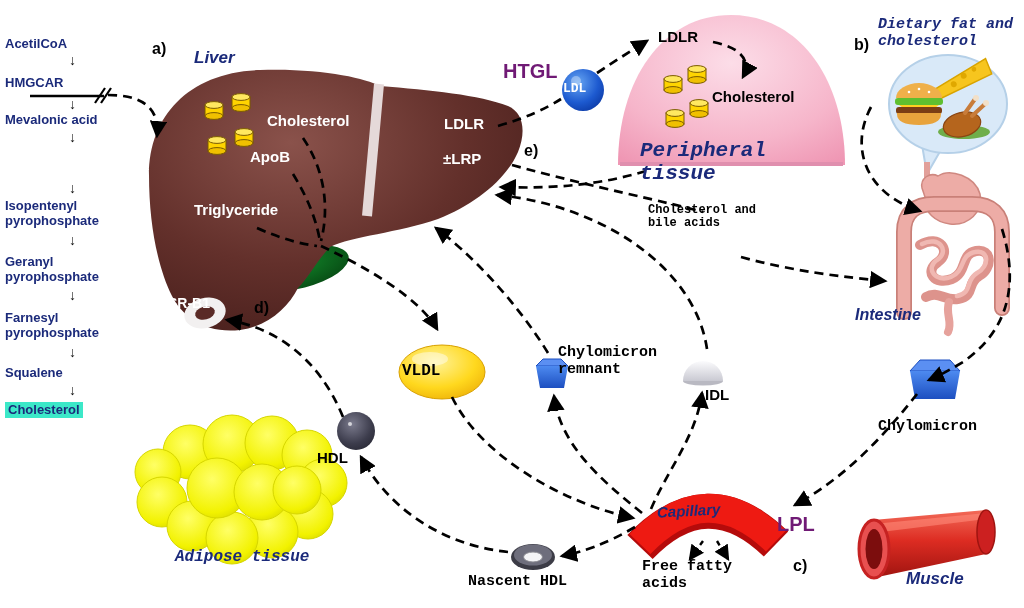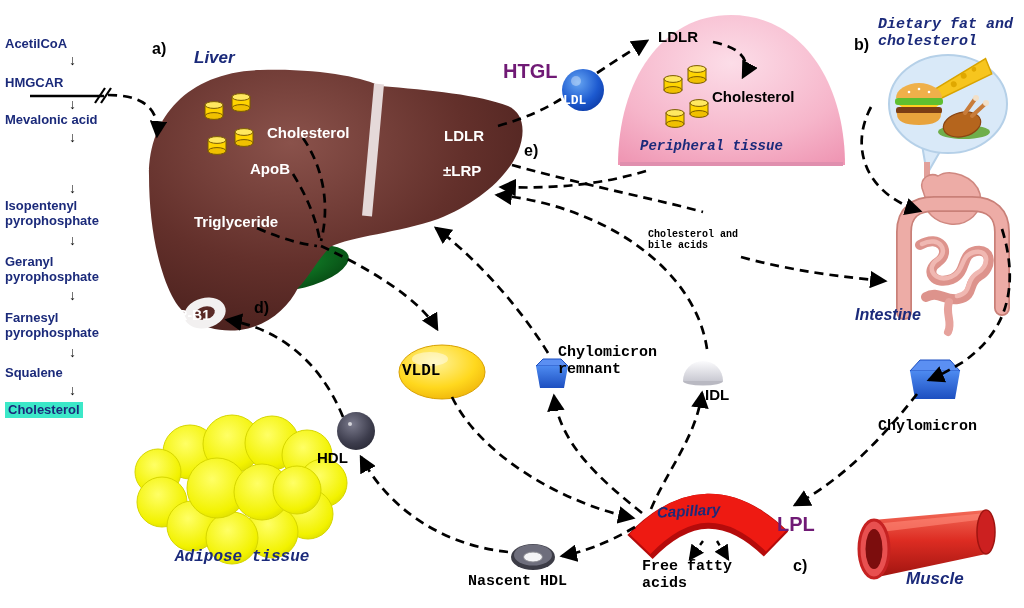--- a/index.html
+++ b/index.html
@@ -1,21 +1,21 @@
 <!DOCTYPE html>
 <html><head>
 <meta charset="utf-8">
 <style>
   html,body{margin:0;padding:0;background:#fff;}
   .stage{position:relative;width:1024px;height:608px;background:#fff;overflow:hidden;
          font-family:"Liberation Sans",sans-serif;font-weight:bold;}
   .stage svg{position:absolute;left:0;top:0;}
   .lbl{position:absolute;white-space:nowrap;line-height:1.1;}
   .navy{color:#1b2a7a;font-style:italic;font-size:16px;}
-  .white{color:#ffffff;font-size:15px;margin-top:12px;}
+  .white{color:#ffffff;font-size:15px;}
   .black{color:#000000;font-size:15px;}
   .blue{color:#701a75;font-size:20px;}
   .panel{color:#000;font-size:16px;}
   .ctr{text-align:left;white-space:normal;font-family:Liberation Mono, monospace;}
   .pathstep{position:absolute;left:5px;width:135px;text-align:left;color:#1b2a7a;
             font-size:13px;line-height:1.12;white-space:normal;}
   .patharrow{position:absolute;left:5px;width:135px;text-align:center;color:#111;
              font-size:14px;line-height:1;}
   .chol-hl{background:#3ce8c8;padding:0 3px 1px 3px;}
 </style>
@@ -281,29 +281,29 @@
 <div class="lbl black" style="left:705px;top:387px">IDL</div>
 <div class="lbl black ctr" style="left:468px;top:574px;width:128px">Nascent HDL</div>
 <div class="lbl black ctr" style="left:878px;top:419px;width:132px">Chylomicron</div>
 <div class="lbl black ctr" style="left:558px;top:345px;width:118px">
   <span>Chylomicron</span><br>
   <span>remnant</span>
 </div>
 
 <div class="lbl black" style="left:658px;top:29px">LDLR</div>
 <div class="lbl black" style="left:712px;top:89px">Cholesterol</div>
-<div class="lbl navy ctr" style="left:640px;top:139px;width:165px;font-size:14px">Peripheral tissue</div>
+<div class="lbl navy ctr" style="left:640px;top:139px;width:165px;font-size:21px">Peripheral tissue</div>
 
 <div class="lbl navy ctr" style="left:878px;top:17px;width:140px;font-size:15px">
   <span>Dietary fat and</span><br>
   <span>cholesterol</span>
 </div>
 <div class="lbl navy" style="left:855px;top:306px">Intestine</div>
 
-<div class="lbl black ctr" style="left:648px;top:229px;width:142px;font-size:10px">
+<div class="lbl black ctr" style="left:648px;top:204px;width:142px;font-size:12px">
   <span>Cholesterol and</span><br>
   <span>bile acids</span>
 </div>
 <div class="lbl black ctr" style="left:642px;top:559px;width:136px">Free fatty acids</div>
 
 <div class="lbl navy" style="left:657px;top:503px;font-size:15px;transform:rotate(-3deg)">Capillary</div>
 <div class="lbl navy" style="left:906px;top:570px;font-size:17px">Muscle</div>
 <div class="lbl navy ctr" style="left:175px;top:549px;width:140px">Adipose tissue</div>
 
 </div>

